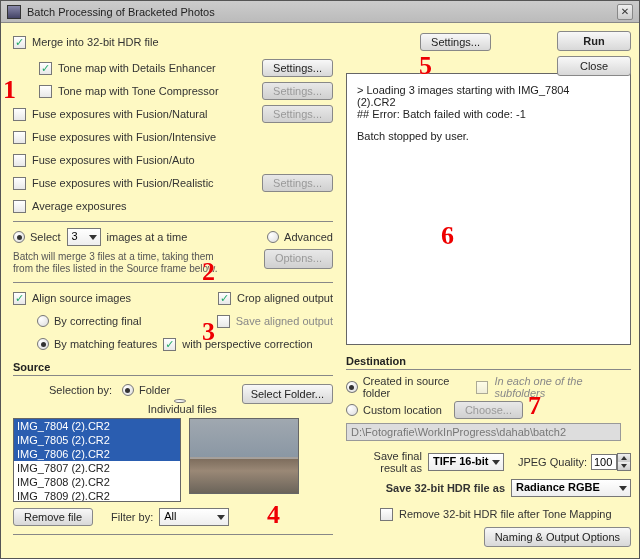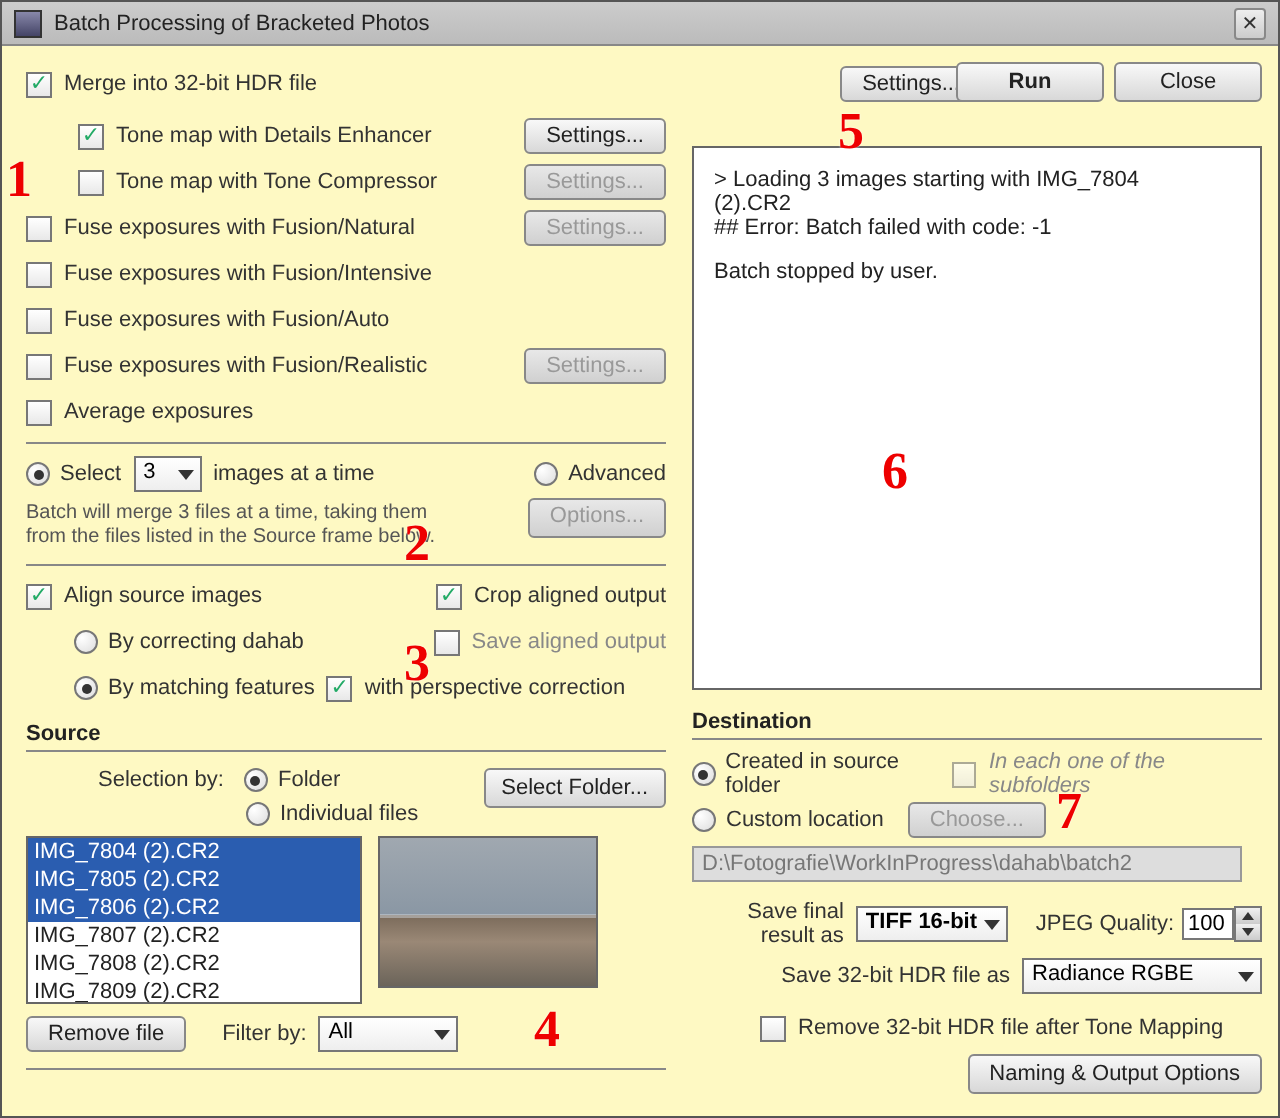--- a/index.html
+++ b/index.html
@@ -121,21 +121,21 @@
       <div class="row">
         <span class="chk">✓</span>
         <span class="lbl">Align source images</span>
         <span style="margin-left:auto;display:flex;align-items:center;">
           <span class="chk">✓</span>
           <span class="lbl">Crop aligned output</span>
         </span>
       </div>
       <div class="row" style="padding-left:24px;">
         <span class="radio"></span>
-        <span class="lbl">By correcting dahab</span>
+        <span class="lbl">By correcting final</span>
         <span style="margin-left:auto;display:flex;align-items:center;">
           <span class="chk"></span>
           <span class="lbl dis">Save aligned output</span>
         </span>
       </div>
       <div class="row" style="padding-left:24px;">
         <span class="radio sel"></span>
         <span class="lbl">By matching features</span>
         <span style="width:6px;"></span>
         <span class="chk">✓</span>
@@ -144,21 +144,21 @@
 
       <div class="group-hdr" style="margin-top:6px;">Source</div>
       <div style="display:flex;align-items:flex-start;margin-left:36px;">
         <div style="flex:1;">
           <div class="row" style="height:16px;">
             <span class="lbl">Selection by:</span>
             <span style="width:10px;"></span>
             <span class="radio sel"></span>
             <span class="lbl">Folder</span>
           </div>
-          <div class="row" style="height:16px;padding-left:74px;">
+          <div class="row" style="height:16px;padding-left:74px;flex-direction:column;">
             <span class="radio"></span>
             <span class="lbl">Individual files</span>
           </div>
         </div>
         <span class="btn" style="margin-top:2px;padding:3px 8px;">Select Folder...</span>
       </div>
       <div style="display:flex;gap:8px;margin-top:2px;">
         <div class="filelist">
           <div class="sel">IMG_7804 (2).CR2</div>
           <div class="sel">IMG_7805 (2).CR2</div>
@@ -180,21 +180,21 @@
       <div style="border-top:1px solid #888; margin:6px 0 4px 0;"></div>
       <div class="row">
         <span style="width:18px;"></span>
 
         <span style="width:12px;"></span>
 
       </div>
     </div>
 
     <div class="right-col">
-      <div style="position:absolute;right:0;top:0;display:flex;gap:5px;">
+      <div style="position:absolute;right:0;top:0;display:flex;flex-direction:column;gap:5px;">
         <span class="btn right-run">Run</span>
         <span class="btn right-close">Close</span>
       </div>
 
       <div class="log-box">
         <div>&gt; Loading 3 images starting with IMG_7804 (2).CR2</div>
         <div>## Error: Batch failed with code:  -1</div>
         <div style="height:10px;"></div>
         <div>Batch stopped by user.</div>
       </div>
@@ -225,21 +225,21 @@
           <span class="lbl">JPEG Quality:</span>
           <span style="width:4px;"></span>
           <span class="spnum">
               <span>100</span>
             </span>
           <span class="spin">
               <div class="up"></div>
               <div class="dn"></div>
             </span>
         </div>
-        <div class="row" style="margin-top:4px;">
+        <div class="row" style="margin-top:4px;font-weight:bold;">
           <span style="flex:1;text-align:right;padding-right:6px;" class="lbl">Save 32-bit HDR file as</span>
           <span class="select" style="width:120px;"><span>Radiance RGBE</span></span>
         </div>
         <div class="row" style="margin-top:4px;padding-left:34px;">
           <span class="chk"></span>
           <span class="lbl">Remove 32-bit HDR file after Tone Mapping</span>
         </div>
         <div style="text-align:right;margin-top:6px;">
           <span class="btn" style="padding:3px 10px;">Naming &amp; Output Options</span>
         </div>

